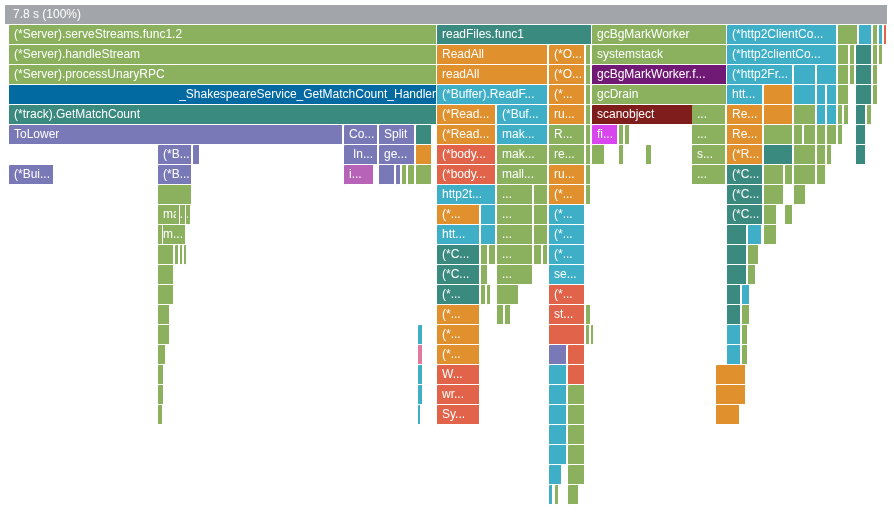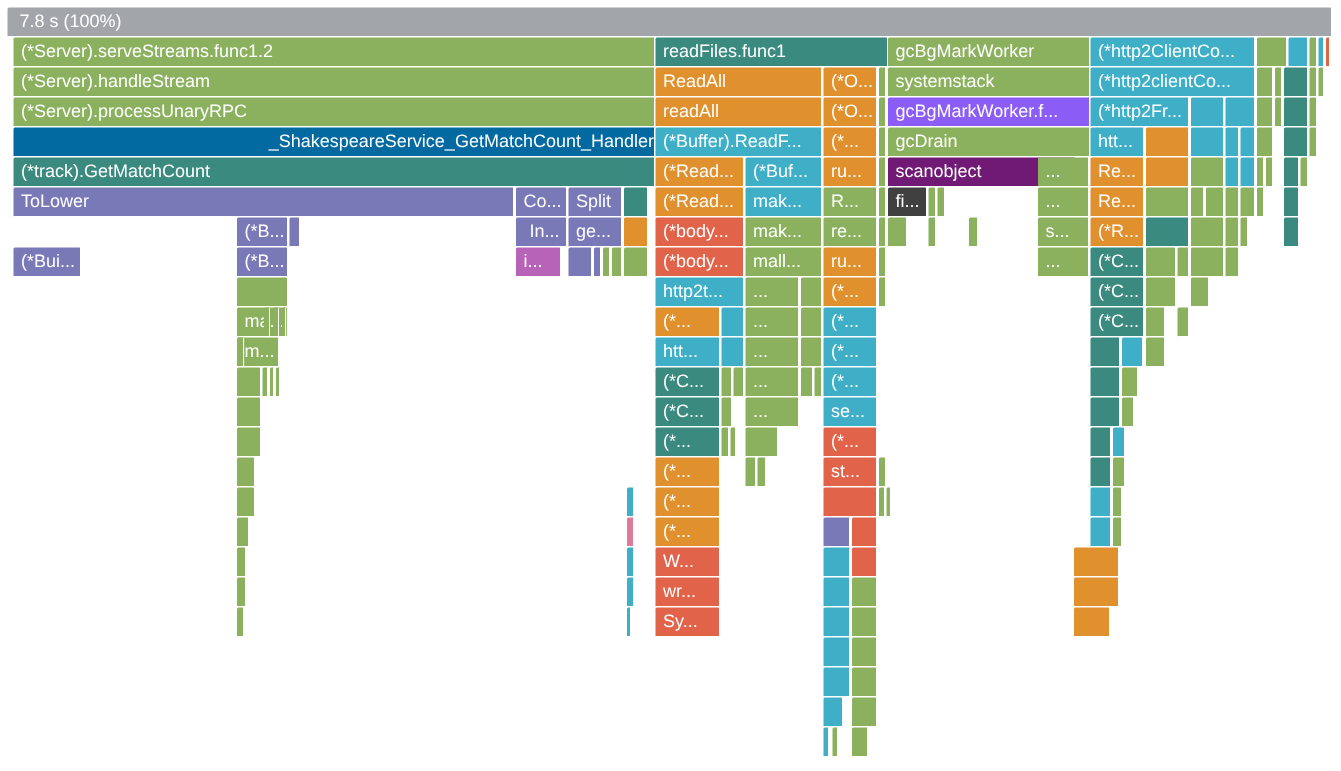--- a/index.html
+++ b/index.html
@@ -88,21 +88,21 @@
       </div>
       <div class="frame" style="left: 437px; top: 65px; width: 111px; height: 20px; background: rgb(224, 144, 44);">
         <span class="lbl">readAll</span>
       </div>
       <div class="frame" style="left: 549px; top: 65px; width: 36px; height: 20px; background: rgb(224, 144, 44);">
         <span class="lbl">(*O...</span>
       </div>
       <div class="frame tiny" style="left: 586px; top: 65px; width: 5px; height: 20px; background: rgb(139, 177, 95);">
         <span class="lbl"></span>
       </div>
-      <div class="frame" style="left: 592px; top: 65px; width: 135px; height: 20px; background: #8b5cf6;">
+      <div class="frame" style="left: 592px; top: 65px; width: 135px; height: 20px; background: #701a75;">
         <span class="lbl">gcBgMarkWorker.f...</span>
       </div>
       <div class="frame" style="left: 727px; top: 65px; width: 66px; height: 20px; background: rgb(63, 175, 200);">
         <span class="lbl">(*http2Fr...</span>
       </div>
       <div class="frame tiny" style="left: 794px; top: 65px; width: 22px; height: 20px; background: rgb(63, 175, 200);">
         <span class="lbl"></span>
       </div>
       <div class="frame tiny" style="left: 817px; top: 65px; width: 20px; height: 20px; background: rgb(63, 175, 200);">
         <span class="lbl"></span>
@@ -166,21 +166,21 @@
       </div>
       <div class="frame" style="left: 497px; top: 105px; width: 51px; height: 20px; background: rgb(63, 175, 200);">
         <span class="lbl">(*Buf...</span>
       </div>
       <div class="frame" style="left: 549px; top: 105px; width: 36px; height: 20px; background: rgb(224, 144, 44);">
         <span class="lbl">ru...</span>
       </div>
       <div class="frame tiny" style="left: 586px; top: 105px; width: 5px; height: 20px; background: rgb(139, 177, 95);">
         <span class="lbl"></span>
       </div>
-      <div class="frame" style="left: 592px; top: 105px; width: 125px; height: 20px; background: #701a75;">
+      <div class="frame" style="left: 592px; top: 105px; width: 125px; height: 20px; background: #7f1d1d;">
         <span class="lbl">scanobject</span>
       </div>
       <div class="frame" style="left: 692px; top: 105px; width: 34px; height: 20px; background: rgb(139, 177, 95);">
         <span class="lbl">...</span>
       </div>
       <div class="frame" style="left: 727px; top: 105px; width: 36px; height: 20px; background: rgb(224, 144, 44);">
         <span class="lbl">Re...</span>
       </div>
       <div class="frame" style="left: 764px; top: 105px; width: 29px; height: 20px; background: rgb(224, 144, 44);">
         <span class="lbl"></span>
@@ -223,21 +223,21 @@
       </div>
       <div class="frame" style="left: 497px; top: 125px; width: 51px; height: 20px; background: rgb(63, 175, 200);">
         <span class="lbl">mak...</span>
       </div>
       <div class="frame" style="left: 549px; top: 125px; width: 36px; height: 20px; background: rgb(139, 177, 95);">
         <span class="lbl">R...</span>
       </div>
       <div class="frame tiny" style="left: 586px; top: 125px; width: 5px; height: 20px; background: rgb(139, 177, 95);">
         <span class="lbl"></span>
       </div>
-      <div class="frame" style="left: 592px; top: 125px; width: 26px; height: 20px; background: #404040;">
+      <div class="frame" style="left: 592px; top: 125px; width: 26px; height: 20px; background: #d946ef;">
         <span class="lbl">fi...</span>
       </div>
       <div class="frame tiny" style="left: 619px; top: 125px; width: 5px; height: 20px; background: rgb(139, 177, 95);">
         <span class="lbl"></span>
       </div>
       <div class="frame tiny" style="left: 625px; top: 125px; width: 5px; height: 20px; background: rgb(139, 177, 95);">
         <span class="lbl"></span>
       </div>
       <div class="frame" style="left: 692px; top: 125px; width: 34px; height: 20px; background: rgb(139, 177, 95);">
         <span class="lbl">...</span>

